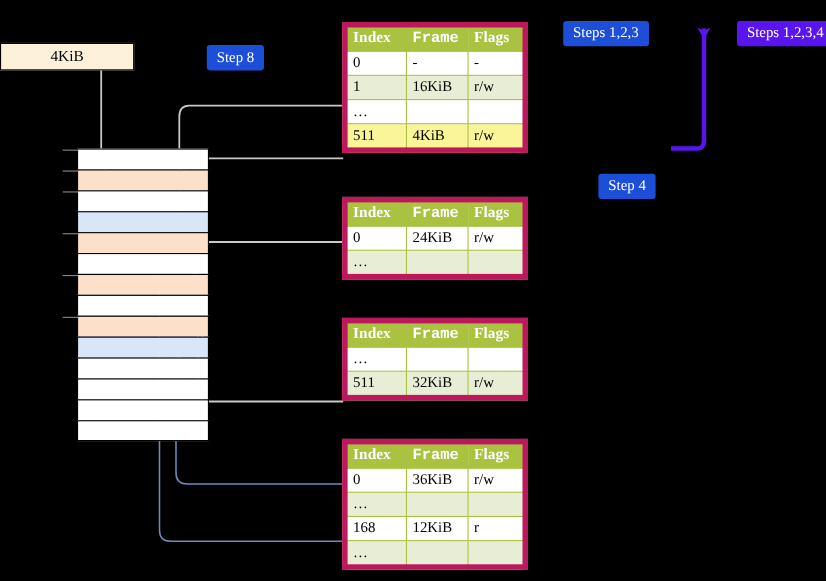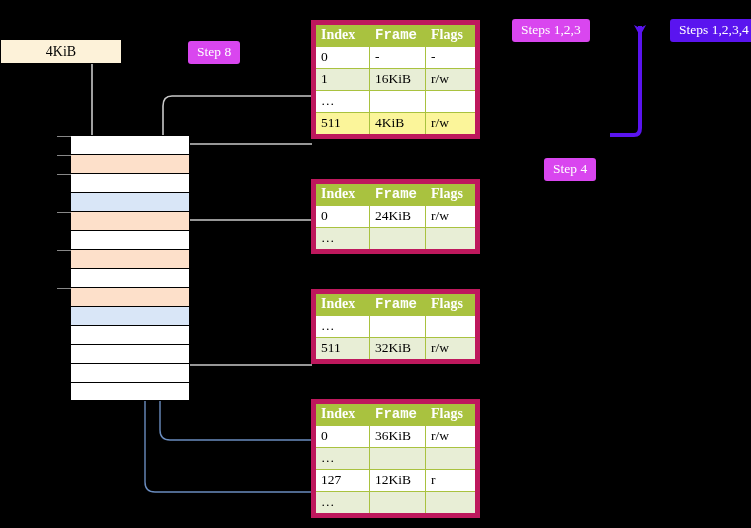--- a/index.html
+++ b/index.html
@@ -6,21 +6,21 @@
   body{width:751px;height:528px;position:relative;overflow:hidden;
        font-family:"Liberation Serif", serif;}
 
   .layer{position:absolute;left:0;top:0;width:751px;height:528px;}
   svg.layer{pointer-events:none;}
 
   
   .badge{position:absolute;color:#fff;font-size:13.5px;line-height:1;
          padding:4px 9px 5px 9px;border-radius:3px;white-space:nowrap;
          font-family:"Liberation Serif", serif;}
-  .badge.crimson{background:#d946ef;}
+  .badge.crimson{background:#1d4ed8;}
   .badge.violet{background:#5a14ef;}
 
   
   .sizebox{position:absolute;background:#fdf2d9;border:1px solid #000;
            color:#000;font-size:14px;text-align:center;line-height:1;
            display:flex;align-items:center;justify-content:center;}
 
   
   .ptable{position:absolute;border-collapse:collapse;
           background:#fff;border:5px solid #be185d;
@@ -212,21 +212,21 @@
           <td class="c0">0</td>
           <td class="c1">36KiB</td>
           <td class="c2">r/w</td>
         </tr>
         <tr class="alt">
           <td class="c0">…</td>
           <td class="c1"></td>
           <td class="c2"></td>
         </tr>
         <tr>
-          <td class="c0">127</td>
+          <td class="c0">168</td>
           <td class="c1">12KiB</td>
           <td class="c2">r</td>
         </tr>
         <tr class="alt">
           <td class="c0">…</td>
           <td class="c1"></td>
           <td class="c2"></td>
         </tr>
       </tbody>
     </table>

